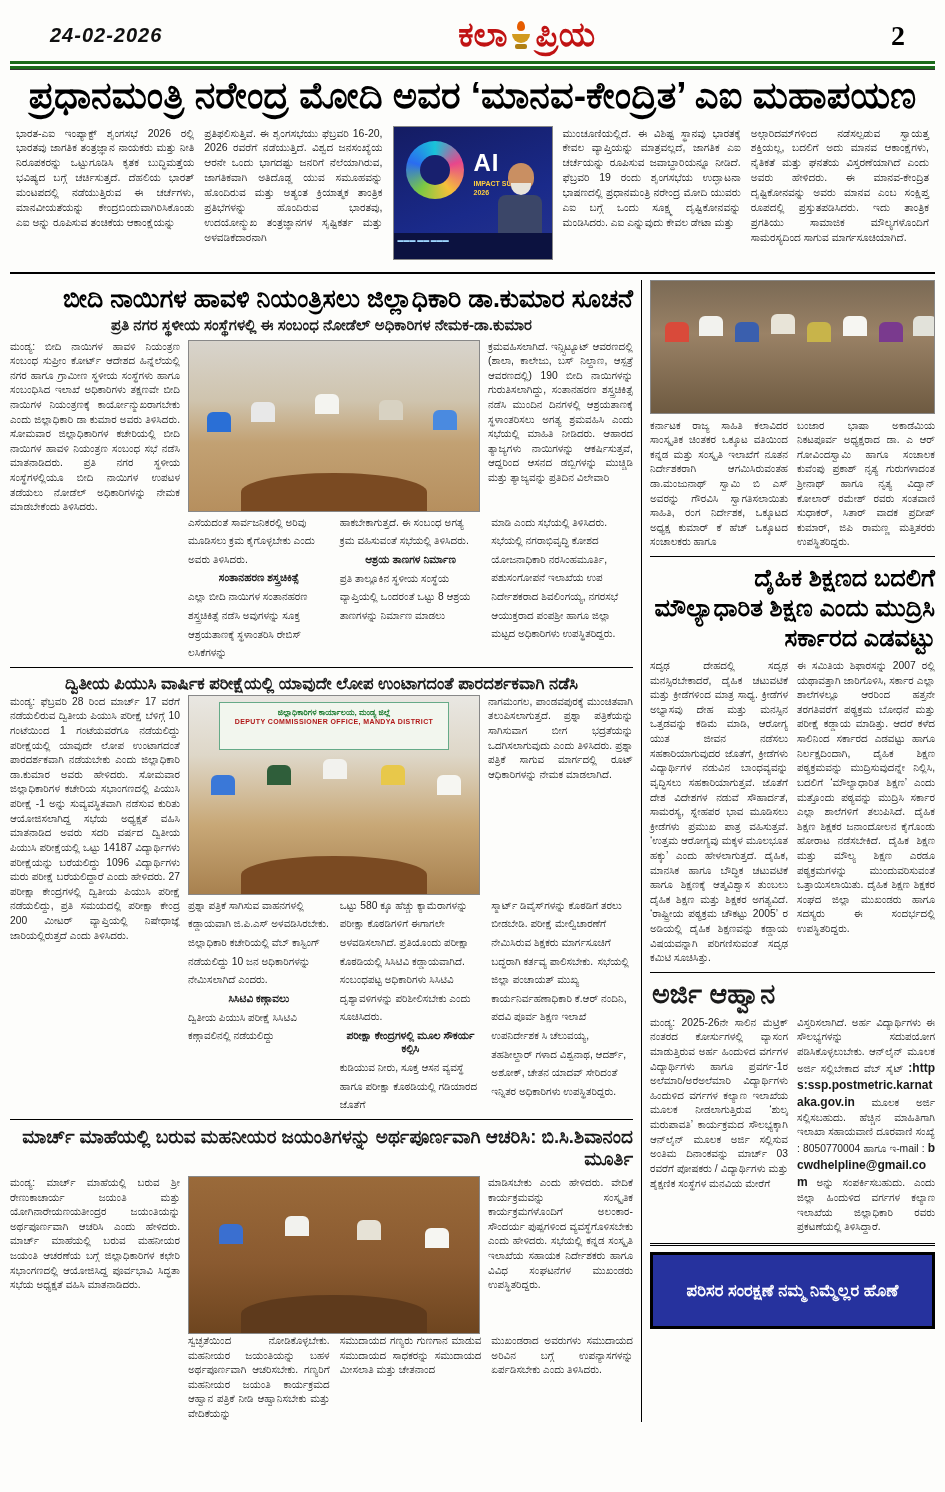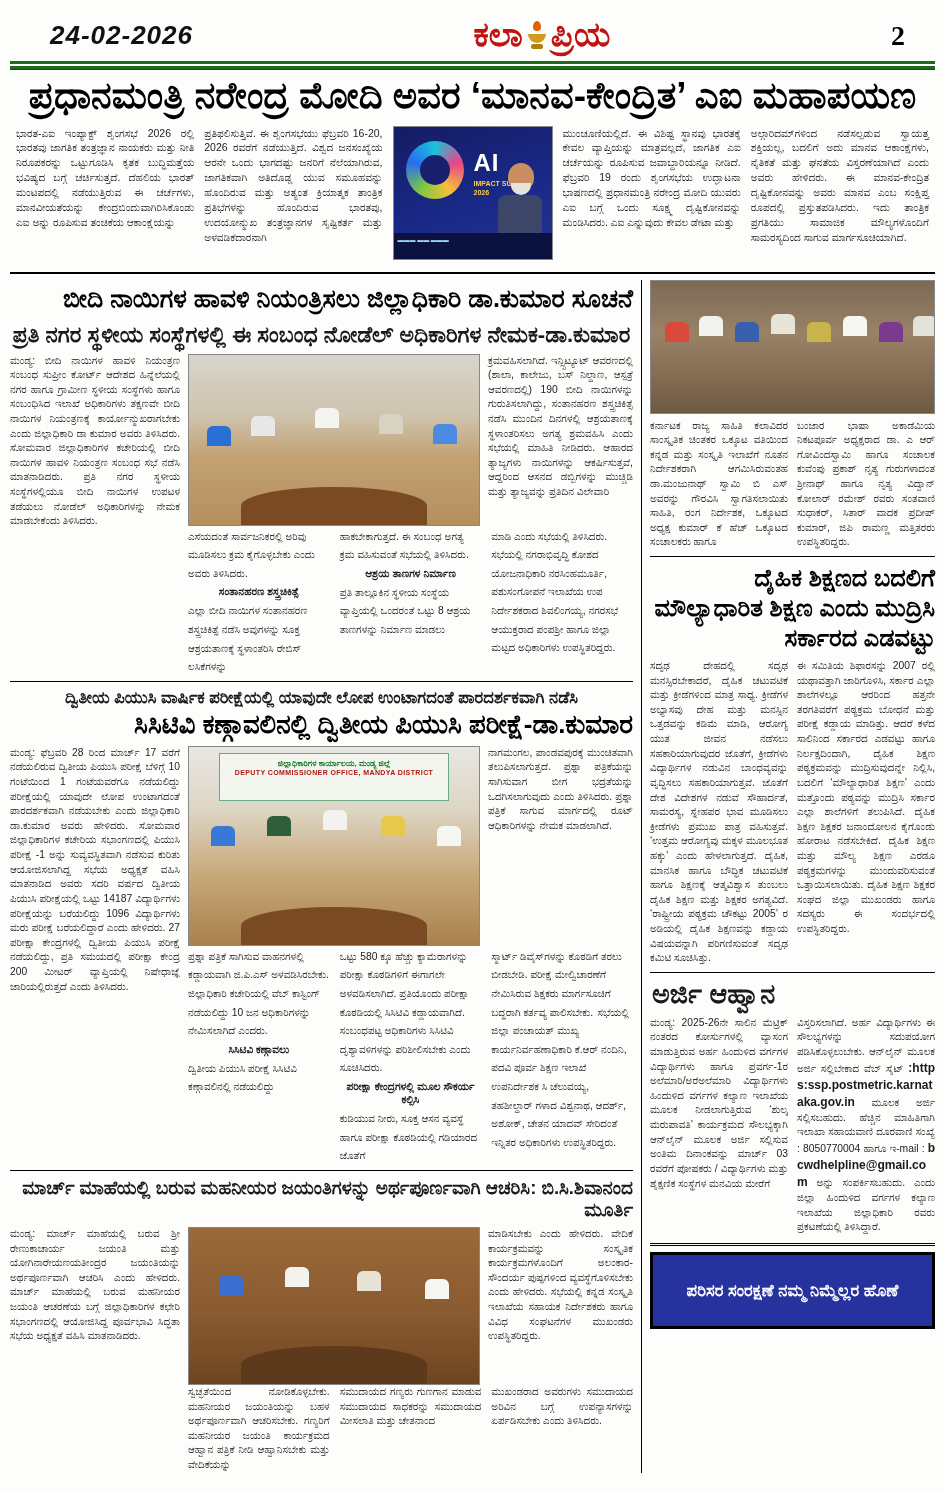--- a/index.html
+++ b/index.html
@@ -5,21 +5,21 @@
   * { margin:0; padding:0; box-sizing:border-box; }
   html,body { background:#e8e8e4; }
   body { display:flex; justify-content:center; }
   .page {
     width:945px; height:1492px; background:#fdfdfb; color:#1a1a1a;
     font-family:"Liberation Sans", sans-serif; overflow:hidden;
     padding:10px 10px 0 10px; position:relative;
   }
   
   .hdr { display:flex; align-items:center; justify-content:space-between; padding:6px 30px 4px 40px; }
-  .hdr-date { font-size:26px; font-weight:bold; font-style:italic; letter-spacing:1px; color:#111; }
+  .hdr-date { font-size:20px; font-weight:bold; font-style:italic; letter-spacing:1px; color:#111; }
   .masthead { display:flex; align-items:center; gap:4px; font-size:34px; font-weight:bold; color:#c01313; font-family:"Liberation Serif", serif; }
   .lamp { width:20px; height:30px; position:relative; display:inline-block; }
   .lamp .flame { position:absolute; top:0; left:6px; width:8px; height:10px; background:#e65c00; border-radius:50% 50% 50% 50%/60% 60% 40% 40%; }
   .lamp .bowl { position:absolute; bottom:8px; left:1px; width:18px; height:9px; background:#d29a1e; border-radius:0 0 9px 9px; }
   .lamp .base { position:absolute; bottom:2px; left:4px; width:12px; height:5px; background:#b07f12; border-radius:2px; }
   .hdr-page { font-size:28px; font-weight:bold; font-family:"Liberation Serif", serif; color:#000; }
   .green-rule { border-top:3px solid #1b6b1b; border-bottom:3px solid #1b6b1b; height:8px; margin:2px 0 6px 0; background:#fff; box-shadow:0 1px 0 #333; }
   
   .lead-headline { text-align:center; font-size:37px; font-weight:900; color:#000; letter-spacing:0; line-height:1.15; margin:2px 0 8px 0; }
   .lead-body { display:flex; gap:10px; padding:0 6px; height:140px;justify-content:flex-end; }
@@ -40,21 +40,21 @@
   .rule-h.thin { border-top-width:1.2px; }
   .main { display:flex; align-items:stretch; }
   .main-left { width:632px; padding-right:8px; border-right:1.6px solid #000; }
   .main-right { flex:1; padding-left:8px; }
   
   .bodytxt { font-size:10.3px; line-height:1.42; text-align:justify; }
   .subhead4 { font-weight:bold; text-align:center; font-size:10.5px; margin:4px 0 2px 0; }
   .h2a { text-align:right; font-weight:900; color:#000; }
   
   .dogs-h { font-size:25px; margin:4px 0 2px 0; }
-  .dogs-sub { font-size:22px; font-weight:800; text-align:center; margin:8px 0 6px 0; }
+  .dogs-sub { font-size:15px; font-weight:800; text-align:center; margin:2px 0 6px 0; }
   .art-row { display:flex; gap:8px; }
   .art-col1 { width:170px; flex:0 0 auto; }
   .art-rightpart { flex:1; }
   .rp-top { display:flex; gap:8px; }
   .rp-cols { display:flex; gap:10px; }
   .rp-cols > div { flex:1; }
   .colR { flex:1; }
   
   .photo { border:1px solid #888; position:relative; overflow:hidden; flex:0 0 auto; }
   .photo-meet1 { width:292px; height:172px; background:linear-gradient(#d8d4cc 0%,#cfc4ae 35%,#c2a173 60%,#b68f5e 100%); }
@@ -162,21 +162,20 @@
               </div>
             </div>
           </div>
         </div>
       </article>
 
       <div class="rule-h thin"></div>
 
       <article>
         <div class="exam-kick">ದ್ವಿತೀಯ ಪಿಯುಸಿ ವಾರ್ಷಿಕ ಪರೀಕ್ಷೆಯಲ್ಲಿ ಯಾವುದೇ ಲೋಪ ಉಂಟಾಗದಂತೆ ಪಾರದರ್ಶಕವಾಗಿ ನಡೆಸಿ</div>
-        <h2 class="h2a exam-h">ಸಿಸಿಟಿವಿ ಕಣ್ಗಾವಲಿನಲ್ಲಿ ದ್ವಿತೀಯ ಪಿಯುಸಿ ಪರೀಕ್ಷೆ-ಡಾ.ಕುಮಾರ</h2>
         <div class="art-row">
           <div class="art-col1 bodytxt">ಮಂಡ್ಯ: ಫೆಬ್ರವರಿ 28 ರಿಂದ ಮಾರ್ಚ್ 17 ವರೆಗೆ ನಡೆಯಲಿರುವ ದ್ವಿತೀಯ ಪಿಯುಸಿ ಪರೀಕ್ಷೆ ಬೆಳಿಗ್ಗೆ 10 ಗಂಟೆಯಿಂದ 1 ಗಂಟೆಯವರೆಗೂ ನಡೆಯಲಿದ್ದು ಪರೀಕ್ಷೆಯಲ್ಲಿ ಯಾವುದೇ ಲೋಪ ಉಂಟಾಗದಂತೆ ಪಾರದರ್ಶಕವಾಗಿ ನಡೆಯಬೇಕು ಎಂದು ಜಿಲ್ಲಾಧಿಕಾರಿ ಡಾ.ಕುಮಾರ ಅವರು ಹೇಳಿದರು. ಸೋಮವಾರ ಜಿಲ್ಲಾಧಿಕಾರಿಗಳ ಕಚೇರಿಯ ಸಭಾಂಗಣದಲ್ಲಿ ಪಿಯುಸಿ ಪರೀಕ್ಷೆ -1 ಅನ್ನು ಸುವ್ಯವಸ್ಥಿತವಾಗಿ ನಡೆಸುವ ಕುರಿತು ಆಯೋಜಿಸಲಾಗಿದ್ದ ಸಭೆಯ ಅಧ್ಯಕ್ಷತೆ ವಹಿಸಿ ಮಾತನಾಡಿದ ಅವರು ಸದರಿ ವರ್ಷದ ದ್ವಿತೀಯ ಪಿಯುಸಿ ಪರೀಕ್ಷೆಯಲ್ಲಿ ಒಟ್ಟು 14187 ವಿದ್ಯಾರ್ಥಿಗಳು ಪರೀಕ್ಷೆಯನ್ನು ಬರೆಯಲಿದ್ದು 1096 ವಿದ್ಯಾರ್ಥಿಗಳು ಮರು ಪರೀಕ್ಷೆ ಬರೆಯಲಿದ್ದಾರೆ ಎಂದು ಹೇಳಿದರು. 27 ಪರೀಕ್ಷಾ ಕೇಂದ್ರಗಳಲ್ಲಿ ದ್ವಿತೀಯ ಪಿಯುಸಿ ಪರೀಕ್ಷೆ ನಡೆಯಲಿದ್ದು, ಪ್ರತಿ ಸಮಯದಲ್ಲಿ ಪರೀಕ್ಷಾ ಕೇಂದ್ರ 200 ಮೀಟರ್ ವ್ಯಾಪ್ತಿಯಲ್ಲಿ ನಿಷೇಧಾಜ್ಞೆ ಜಾರಿಯಲ್ಲಿರುತ್ತದೆ ಎಂದು ತಿಳಿಸಿದರು.</div>
           <div class="art-rightpart">
             <div class="rp-top">
               <div class="photo photo-dc">
                 <div class="banner">
                   <div class="kn">ಜಿಲ್ಲಾಧಿಕಾರಿಗಳ ಕಾರ್ಯಾಲಯ, ಮಂಡ್ಯ ಜಿಲ್ಲೆ</div>
                   <div class="en">DEPUTY COMMISSIONER OFFICE, MANDYA DISTRICT</div>
                 </div>
                 <span class="person" style="left:22px; top:78px;"><span class="ph"></span><span class="pb" style="background:#3a78d8; display:block;"></span></span>

